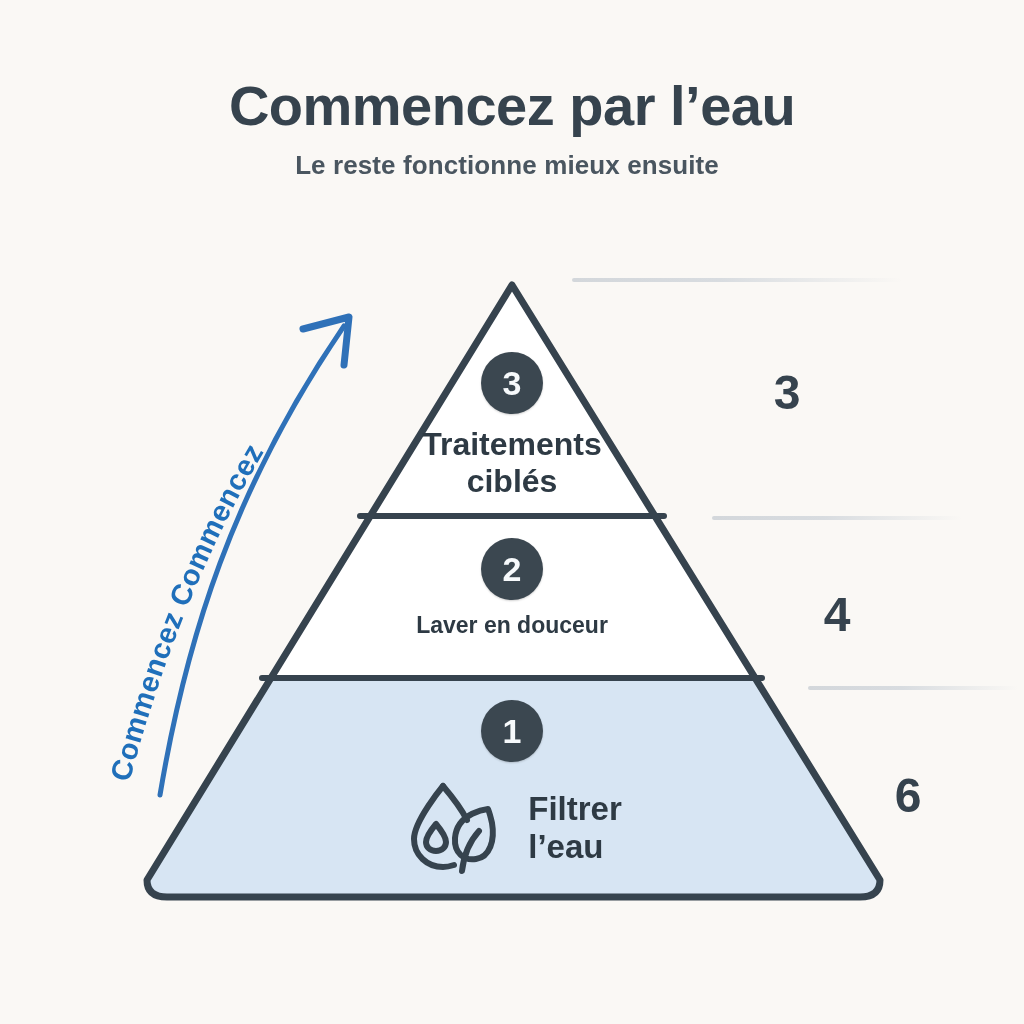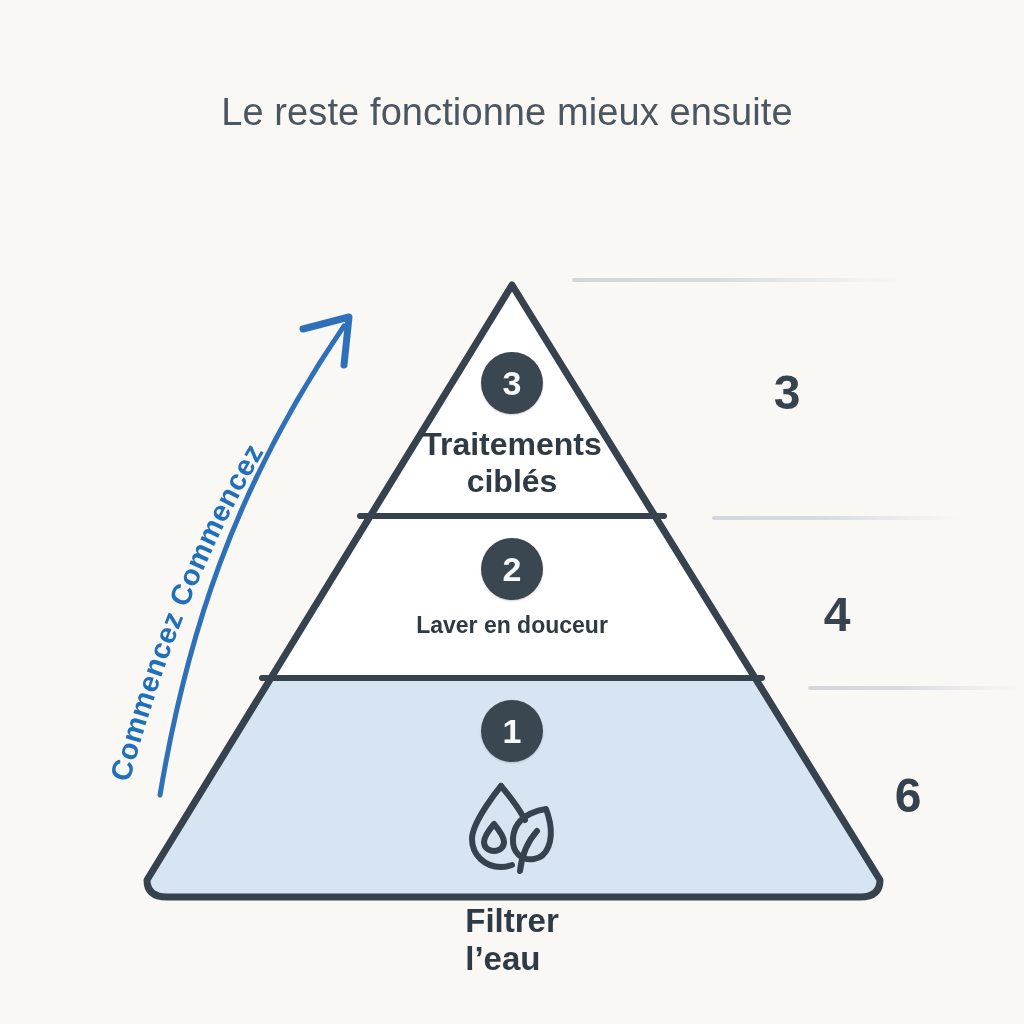--- a/index.html
+++ b/index.html
@@ -29,22 +29,22 @@
   #title {
     font-size: 56px;
     font-weight: 700;
     letter-spacing: -0.5px;
     color: #36434e;
     line-height: 1.06;
     margin: 0;
   }
   #subtitle {
     margin: 16px 10px 0 0;
-    font-size: 38px;
-    font-weight: 400;
+    font-size: 26px;
+    font-weight: 700;
     color: #4a5660;
     letter-spacing: 0.1px;
     line-height: 1.1;
   }
 
   
   #pyramid-svg {
     position: absolute;
     left: 0;
     top: 0;
@@ -88,21 +88,20 @@
   #tier2-overlay { left: 287px; top: 538px; width: 450px; }
 
   
   #tier1-overlay { left: 287px; top: 700px; width: 450px; }
   #tier1-row {
     display: flex;
     align-items: center;
     justify-content: center;
     gap: 22px;
     margin-top: 14px;
-    flex-direction: column;
   }
   #tier1-row .tier-label {
     margin-top: 0;
     text-align: left;
     font-size: 33px;
   }
   #drop-leaf-icon { flex: 0 0 auto; display: block; }
 
   
   .stat-number {
@@ -151,20 +150,21 @@
     fill: #1f6fba;
     letter-spacing: 0.5px;
   }
 </style>
 </head>
 <body>
 
 <div id="canvas">
 
   <div id="header">
+    <h1 id="title">Commencez par l’eau</h1>
     <p id="subtitle">Le reste fonctionne mieux ensuite</p>
   </div>
 
   <div class="divider" id="divider-0"></div>
   <div class="divider" id="divider-1"></div>
   <div class="divider" id="divider-2"></div>
 
   <div class="stat-number" id="stat-0">3</div>
   <div class="stat-number" id="stat-1">4</div>
   <div class="stat-number" id="stat-2">6</div>

